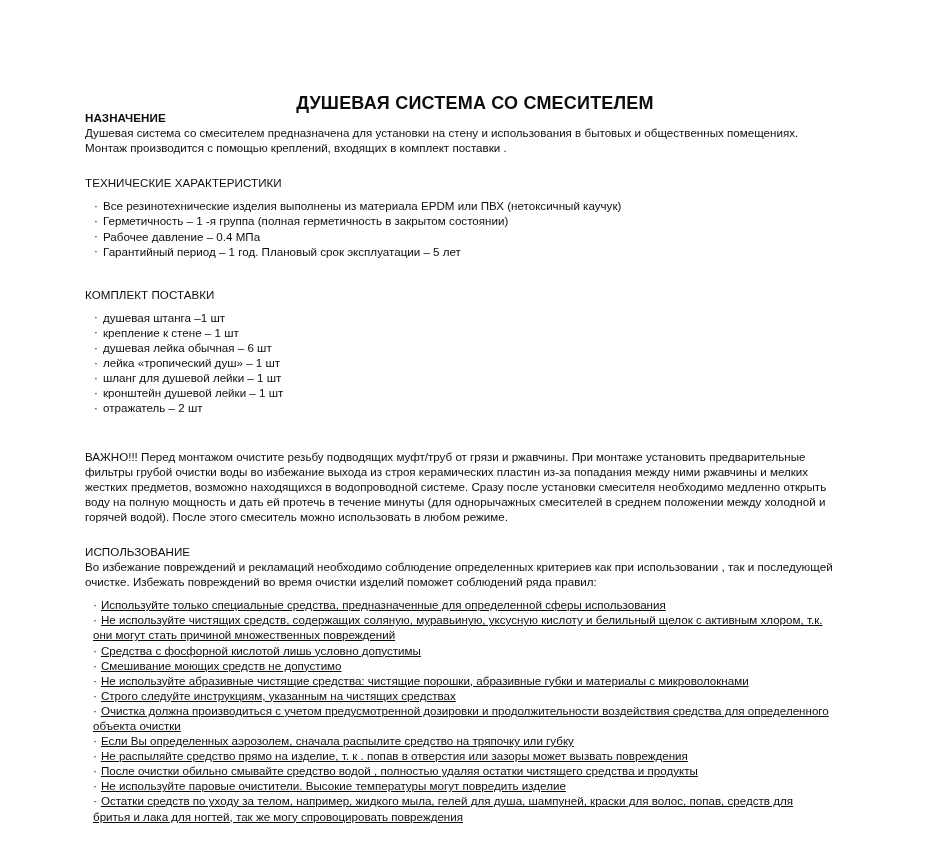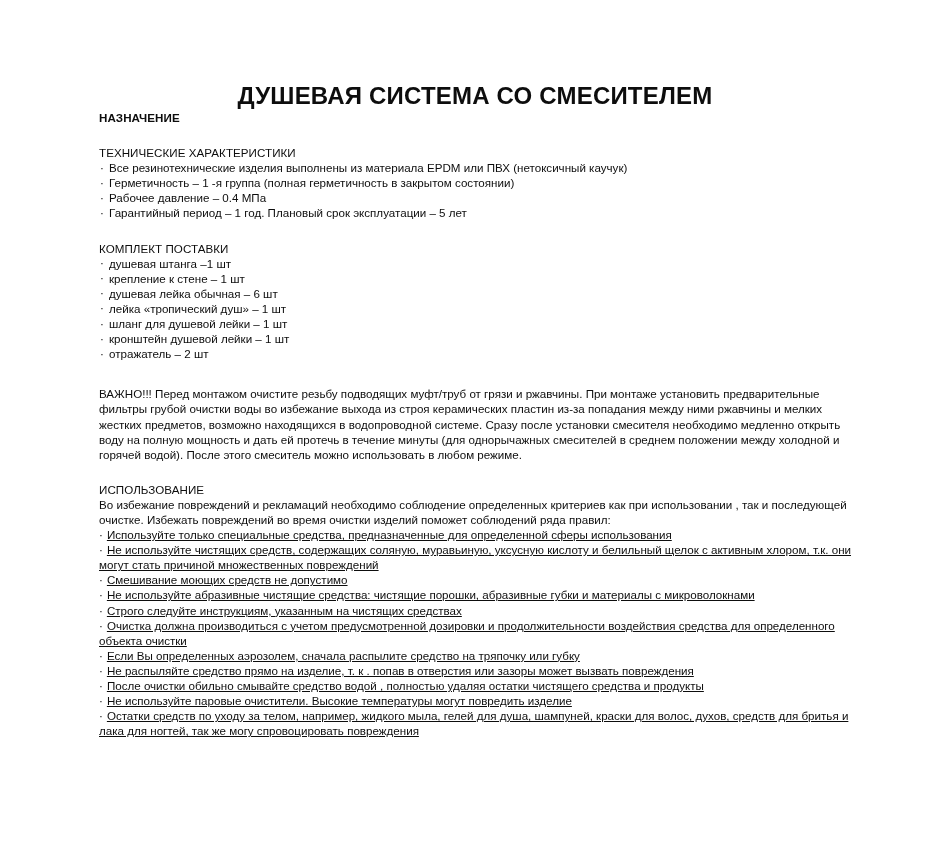--- a/index.html
+++ b/index.html
@@ -18,32 +18,32 @@
     position: relative;
     width: 950px;
     height: 863px;
     background: #ffffff;
     box-sizing: border-box;
     overflow: hidden;
   }
   .doc-title {
     position: absolute;
     left: 0;
-    top: 67px;
+    top: 78px;
     width: 950px;
     text-align: center;
-    font-size: 24px;
+    font-size: 18px;
     font-weight: bold;
     letter-spacing: 0.2px;
     line-height: 26px;
     white-space: nowrap;
   }
   .content {
     position: absolute;
-    left: 99px;
+    left: 85px;
     top: 110px;
     width: 754px;
   }
   .section {
     margin: 0;
   }
   .heading {
     font-size: 11.6px;
     line-height: 15.1px;
     font-weight: normal;
@@ -55,21 +55,21 @@
     font-weight: bold;
   }
   .para {
     font-size: 11.6px;
     line-height: 15.1px;
     margin: 0;
     text-align: left;
   }
   .bullets {
     list-style: none;
-    margin: 0;
+    margin: 8px;
     padding: 0;
   }
   .bullets li {
     font-size: 11.6px;
     line-height: 15.1px;
     margin: 0;
     padding: 0 0 0 10px;
     position: relative;
   }
   .bullets li::before {
@@ -102,20 +102,21 @@
 <body>
 
 <div class="page">
 
   <h1 class="doc-title">ДУШЕВАЯ СИСТЕМА СО СМЕСИТЕЛЕМ</h1>
 
   <div class="content">
 
     <div class="section">
       <div class="heading bold">НАЗНАЧЕНИЕ</div>
+      <p class="para">Душевая система со смесителем предназначена для установки на стену и использования в бытовых и общественных помещениях. Монтаж производится с помощью креплений, входящих в комплект поставки .</p>
     </div>
 
     <div class="gap-lg"></div>
 
     <div class="section">
       <div class="heading">ТЕХНИЧЕСКИЕ ХАРАКТЕРИСТИКИ</div>
       <ul class="bullets">
         <li>Все резинотехнические изделия выполнены из материала EPDM или ПВХ (нетоксичный каучук)</li>
         <li>Герметичность – 1 -я группа (полная герметичность в закрытом состоянии)</li>
         <li>Рабочее давление – 0.4 МПа</li>
@@ -145,26 +146,27 @@
     </div>
 
     <div class="gap-lg"></div>
 
     <div class="section">
       <div class="heading">ИСПОЛЬЗОВАНИЕ</div>
       <p class="para">Во избежание повреждений и рекламаций необходимо соблюдение определенных критериев как при использовании , так и последующей очистке. Избежать повреждений во время очистки изделий поможет соблюдений ряда правил:</p>
       <ul class="bullets flush">
         <li><span class="mark">·</span><span class="btext" style="display:inline">Используйте только специальные средства, предназначенные для определенной сферы использования</span></li>
         <li><span class="mark">·</span><span class="btext" style="display:inline">Не используйте чистящих средств, содержащих соляную, муравьиную, уксусную кислоту и белильный щелок с активным хлором, т.к. они могут стать причиной множественных повреждений</span></li>
+        <li><span class="mark">·</span><span class="btext" style="display:inline">Средства с фосфорной кислотой лишь условно допустимы</span></li>
         <li><span class="mark">·</span><span class="btext" style="display:inline">Смешивание моющих средств не допустимо</span></li>
         <li><span class="mark">·</span><span class="btext" style="display:inline">Не используйте абразивные чистящие средства: чистящие порошки, абразивные губки и материалы с микроволокнами</span></li>
         <li><span class="mark">·</span><span class="btext" style="display:inline">Строго следуйте инструкциям, указанным на чистящих средствах</span></li>
         <li><span class="mark">·</span><span class="btext" style="display:inline">Очистка должна производиться с учетом предусмотренной дозировки и продолжительности воздействия средства для определенного объекта очистки</span></li>
         <li><span class="mark">·</span><span class="btext" style="display:inline">Если Вы определенных аэрозолем, сначала распылите средство на тряпочку или губку</span></li>
         <li><span class="mark">·</span><span class="btext" style="display:inline">Не распыляйте средство прямо на изделие, т. к . попав в отверстия или зазоры может вызвать повреждения</span></li>
         <li><span class="mark">·</span><span class="btext" style="display:inline">После очистки обильно смывайте средство водой , полностью удаляя остатки чистящего средства и продукты</span></li>
         <li><span class="mark">·</span><span class="btext" style="display:inline">Не используйте паровые очистители. Высокие температуры могут повредить изделие</span></li>
-        <li><span class="mark">·</span><span class="btext" style="display:inline">Остатки средств по уходу за телом, например, жидкого мыла, гелей для душа, шампуней, краски для волос, духов, средств для бритья и лака для ногтей, так же могу спровоцировать повреждения</span></li>
+        <li><span class="mark">·</span><span class="btext" style="display:inline">Остатки средств по уходу за телом, например, жидкого мыла, гелей для душа, шампуней, краски для волос, попав, средств для бритья и лака для ногтей, так же могу спровоцировать повреждения</span></li>
       </ul>
     </div>
 
   </div>
 </div>
 
 </body></html>

